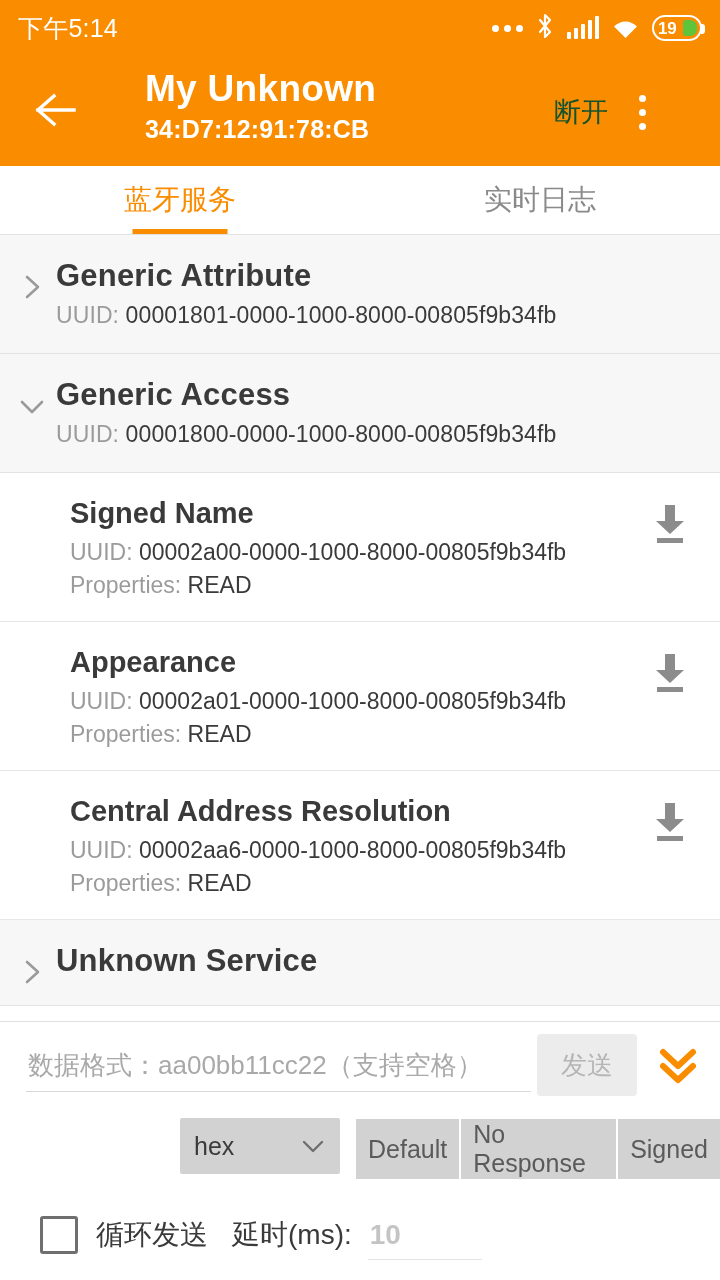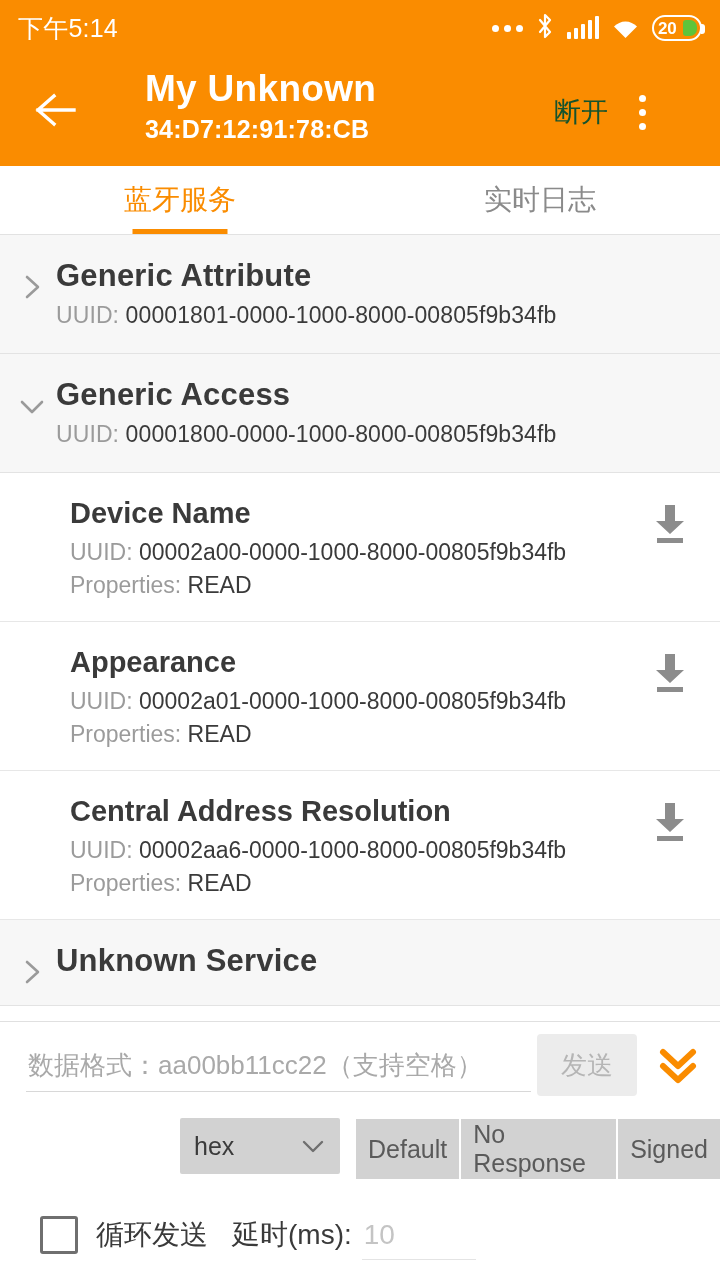--- a/index.html
+++ b/index.html
@@ -128,23 +128,24 @@
     display:flex;align-items:center;justify-content:center;padding:0 12px;
     border-right:2px solid #fff;box-sizing:border-box;
   }
   .seg div:last-child{border-right:none;}
 
   .loop-row{position:relative;height:70px;margin-top:14px;display:flex;align-items:center;padding-left:40px;}
   .cbox{width:38px;height:38px;border:3px solid #6f6f6f;border-radius:3px;background:#fff;box-sizing:border-box;}
   .loop-label{font-size:28px;color:#3a3a3a;margin-left:18px;}
   .delay-label{font-size:28px;color:#3a3a3a;margin-left:24px;}
   .delay-input{
-    width:110px;height:46px;margin-left:10px;border:none;border-bottom:1px solid #e4e4e4;
+    width:110px;height:46px;margin-left:16px;border:none;border-bottom:1px solid #e4e4e4;
     background:transparent;font-size:28px;color:#0f172a;outline:none;
     font-family:"Liberation Sans","DejaVu Sans",sans-serif;
+    font-weight:bold;
   }
   .delay-input::placeholder{color:#c4c4c4;}
 </style>
 </head>
 <body>
 
 <div class="screen">
 
   <div class="statusbar">
     <div class="clock">下午5:14</div>
@@ -165,21 +166,21 @@
           <i></i>
           <i></i>
           <i></i>
         </span>
       <span class="wifi">
         <svg width="27" height="22" viewBox="0 0 27 22">
           <path d="M13.5 20 L2 8.5 A16 16 0 0 1 25 8.5 Z" fill="#fff"></path>
         </svg>
       </span>
       <span class="battery">
-        <span class="batt-num">20</span>
+        <span class="batt-num">19</span>
         <span class="batt-fill"></span>
       </span>
     </div>
   </div>
 
   <div class="appbar">
     <div class="back-btn">
       <span>
         <svg width="44" height="36" viewBox="0 0 44 36">
             <path d="M20 4 L4 18 L20 32 M4 18 H40" fill="none" stroke="#fff" stroke-width="3.4" stroke-linecap="square"></path>
@@ -220,21 +221,21 @@
       <span class="chev">
         <svg width="28" height="28" viewBox="0 0 28 28">
             <path d="M4 10 L14 20 L24 10" fill="none" stroke="#9a9a9a" stroke-width="2.6" stroke-linecap="round" stroke-linejoin="round"></path>
           </svg>
       </span>
       <div class="svc-name">Generic Access</div>
       <div class="svc-uuid"><span>UUID: </span><b>00001800-0000-1000-8000-00805f9b34fb</b></div>
     </div>
 
     <div class="char-row">
-      <div class="char-name">Device Name</div>
+      <div class="char-name">Signed Name</div>
       <div class="char-uuid"><span>UUID: </span><b>00002a00-0000-1000-8000-00805f9b34fb</b></div>
       <div class="char-props"><span>Properties: </span><b>READ</b></div>
       <span class="dl-icon">
         <svg width="44" height="46" viewBox="0 0 44 46">
           <path d="M17 4 h10 v16 h9 L22 33 L8 20 h9 z" fill="#8c8c8c"></path>
           <rect x="9" y="37" width="26" height="5" fill="#8c8c8c"></rect>
         </svg>
       </span>
     </div>
 

